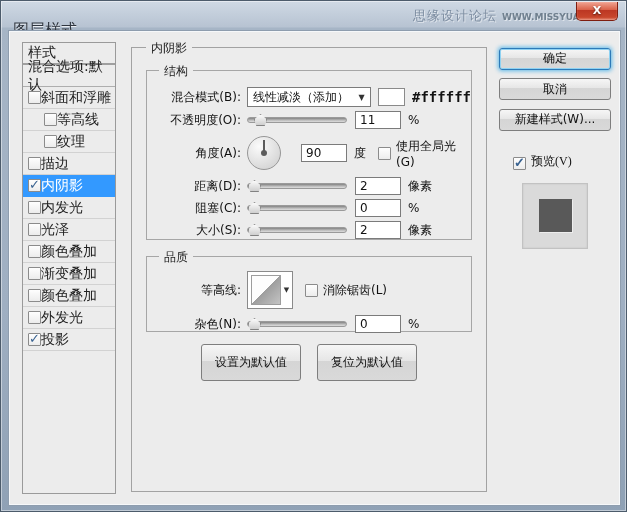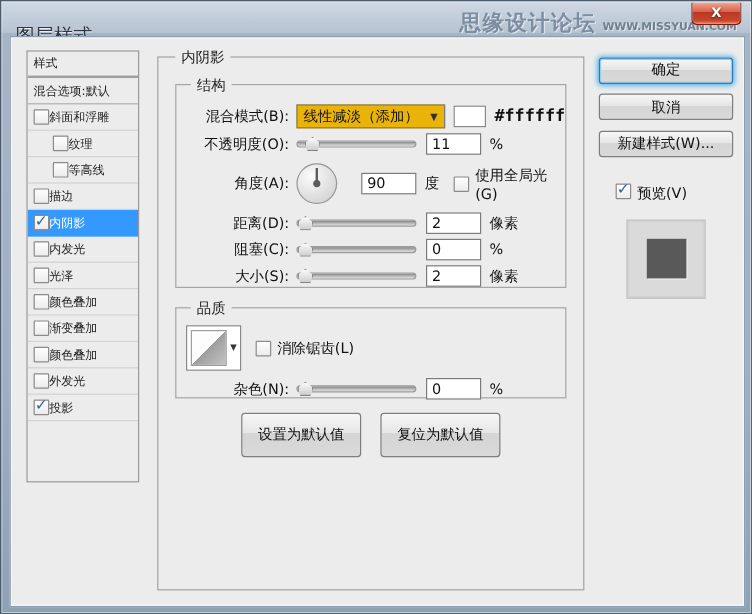--- a/index.html
+++ b/index.html
@@ -10,41 +10,41 @@
   .window{
     position:relative; width:627px; height:512px;
     background:linear-gradient(180deg,#cfd9e4 0,#b7c3d2 26px,#a6b5c6 27px,#9fafc2 60%,#8fa1b5 100%);
     border:1px solid #4c5b6b;
     box-shadow: inset 0 0 0 1px rgba(255,255,255,.45);
     overflow:hidden;
   }
   .titlebar{ position:absolute; top:0; left:0; right:0; height:29px; }
   .title{ position:absolute; left:12px; top:19px; font-size:16px; color:#2f3640; text-shadow:0 1px 0 rgba(255,255,255,.7); }
   .watermark{ position:absolute; right:12px; top:6px; display:flex; align-items:baseline; gap:5px; }
-  .wm-main{ font-size:18px; font-weight:bold; color:#7d8da1; text-shadow:1px 1px 0 rgba(255,255,255,.55); letter-spacing:1px;}
+  .wm-main{ font-size:13px; font-weight:normal; color:#7d8da1; text-shadow:1px 1px 0 rgba(255,255,255,.55); letter-spacing:1px;}
   .wm-url{ font-size:9px; font-weight:bold; color:#70808f; text-shadow:1px 1px 0 rgba(255,255,255,.5); }
   .close-btn{
     position:absolute; top:1px; right:8px; width:42px; height:19px;
     background:linear-gradient(180deg,#f0a492 0,#d95f46 45%,#bc3723 46%,#c8462c 85%,#e8907a 100%);
     border:1px solid #7e1d0f; border-top:none; border-radius:0 0 5px 5px;
     color:#fff; font-size:11px; font-weight:bold; text-align:center; line-height:17px;
     text-shadow:0 1px 2px rgba(0,0,0,.6); box-shadow:inset 0 0 1px rgba(255,255,255,.7);
     cursor:default;
   }
 
   
   .client{
     position:absolute; left:7px; top:29px; width:613px; height:476px;
     background:#ececec; border:1px solid #8e9dae; box-shadow:inset 0 0 0 1px #f6f8fa;
   }
 
   
   .sidebar{
-    position:absolute; left:13px; top:11px; width:94px; height:360px;
-    background:#ececec; border:1px solid #9a9a9a; font-size:10px; color:#222;
+    position:absolute; left:13px; top:11px; width:94px; height:452px;
+    background:#ececec; border:1px solid #9a9a9a; font-size:14px; color:#222;
     overflow:hidden;
   }
   .sb-row{ height:22px; display:flex; align-items:center; padding-left:5px; border-bottom:1px solid #d2d2d2; }
   .sb-header{ border-bottom:2px double #9f9f9f; }
   .sb-blend{ border-bottom:1px solid #aeaeae; }
   .sb-item{ gap:0; cursor:default;align-items:center; }
   .sb-item.indent{ padding-left:21px; }
   .sb-item.selected{ background:#3399ff; color:#fff; border-bottom-color:#3399ff; }
 
   
@@ -70,21 +70,21 @@
   .fieldset{ position:relative; border:1px solid #a6a6a6; margin:0 14px; }
   .fieldset .legend{ position:absolute; top:-8px; left:12px; background:#ececec; padding:0 5px; font-size:12px; color:#222; }
   .fs-structure{ margin-top:22px; height:170px; padding-top:12px; }
   .fs-quality{ margin-top:16px; height:76px; padding-top:10px; }
 
   .row{ display:flex; align-items:center; margin-top:4px; padding-left:8px; font-size:12px; color:#111; }
   .lbl{ width:92px; text-align:right; padding-right:6px; flex:0 0 92px; }
   .unit{ margin-left:7px; }
 
   .dropdown{
-    width:136px; height:20px; background:#eab308; border:1px solid #7b7b7b;
+    width:136px; height:20px; background:#ffffff; border:1px solid #7b7b7b;
     display:flex; align-items:center; justify-content:space-between;
     padding:0 5px; font-size:12px; cursor:default;
   }
   .dd-arrow{ font-size:8px; color:#333; }
   .swatch{ width:30px; height:18px; background:#ffffff; border:1px solid #8a8a8a; margin-left:7px; }
   .hex{ margin-left:7px; font-weight:bold; font-size:14px; font-family:"DejaVu Sans Mono","Liberation Mono",monospace; }
 
   .slider{ position:relative; width:100px; height:14px; flex:0 0 100px; }
   .slider .track{
     position:absolute; left:0; right:0; top:4px; height:6px; border-radius:3px;
@@ -132,21 +132,21 @@
     display:inline-flex; align-items:center; justify-content:center;
   }
 
   
   .right-col{ position:absolute; left:490px; top:16px; width:112px; }
   .right-col .btn{ width:112px; height:22px; margin-bottom:8px; }
   .btn.default-focus{
     border-color:#2d7ab8;
     box-shadow:0 0 0 1px #8fd2f2 inset, 0 0 4px 1px #5cb8e8;
   }
-  .preview-row{ display:flex; align-items:flex-start; gap:5px; margin:14px 0 0 14px; font-size:12px; color:#111; }
+  .preview-row{ display:flex; align-items:flex-end; gap:5px; margin:14px 0 0 14px; font-size:12px; color:#111;font-family:Liberation Serif, serif; }
   .preview-box{
     width:66px; height:66px; margin:13px auto 0 auto; background:#dadada;
     border:1px solid #c2c2c2; box-shadow:inset 0 0 2px rgba(0,0,0,.12);
     display:flex; align-items:center; justify-content:center;
   }
   .preview-inner{ width:33px; height:33px; background:#595959; box-shadow:1px 1px 0 rgba(255,255,255,.5); }
 </style>
 </head>
 <body>
 
@@ -172,25 +172,25 @@
       <div class="sb-row sb-blend">
         <span>混合选项:默认</span>
       </div>
       <div>
           <div class="sb-row sb-item">
         <span class="cb"></span>
         <span class="label">斜面和浮雕</span>
       </div>
           <div class="sb-row sb-item indent">
         <span class="cb"></span>
+        <span class="label">等高线</span>
+      </div>
+          <div class="sb-row sb-item indent">
+        <span class="cb"></span>
         <span class="label">纹理</span>
-      </div>
-          <div class="sb-row sb-item indent">
-        <span class="cb"></span>
-        <span class="label">等高线</span>
       </div>
           <div class="sb-row sb-item">
         <span class="cb"></span>
         <span class="label">描边</span>
       </div>
           <div class="sb-row sb-item selected">
         <span class="cb checked"></span>
         <span class="label">内阴影</span>
       </div>
           <div class="sb-row sb-item">
@@ -292,20 +292,21 @@
           </div>
           <input class="num" value="2" style="">
           <span class="unit">像素</span>
         </div>
       </div>
 
       <div class="fieldset fs-quality">
         <span class="legend">品质</span>
 
         <div class="row" style="align-items:center;">
+          <span class="lbl">等高线:</span>
           <div class="contour-control">
             <div class="contour-thumb"></div>
             <div class="contour-arrow">▼</div>
           </div>
           <span class="cb-inline">
             <span class="cb"></span>
             <span>消除锯齿(L)</span>
           </span>
         </div>
 

